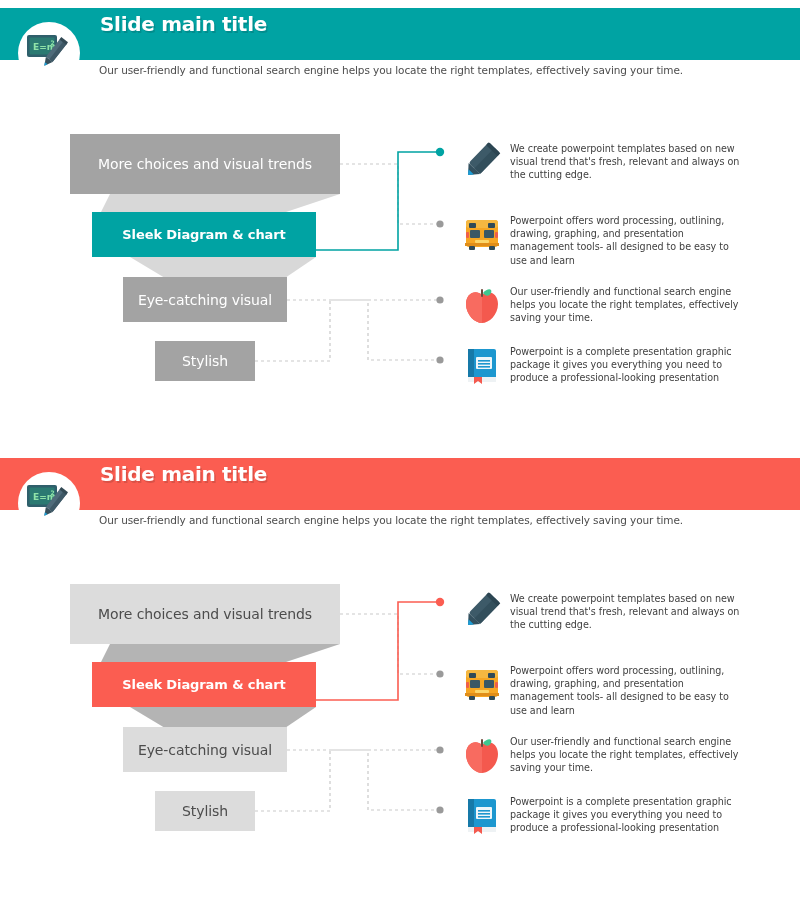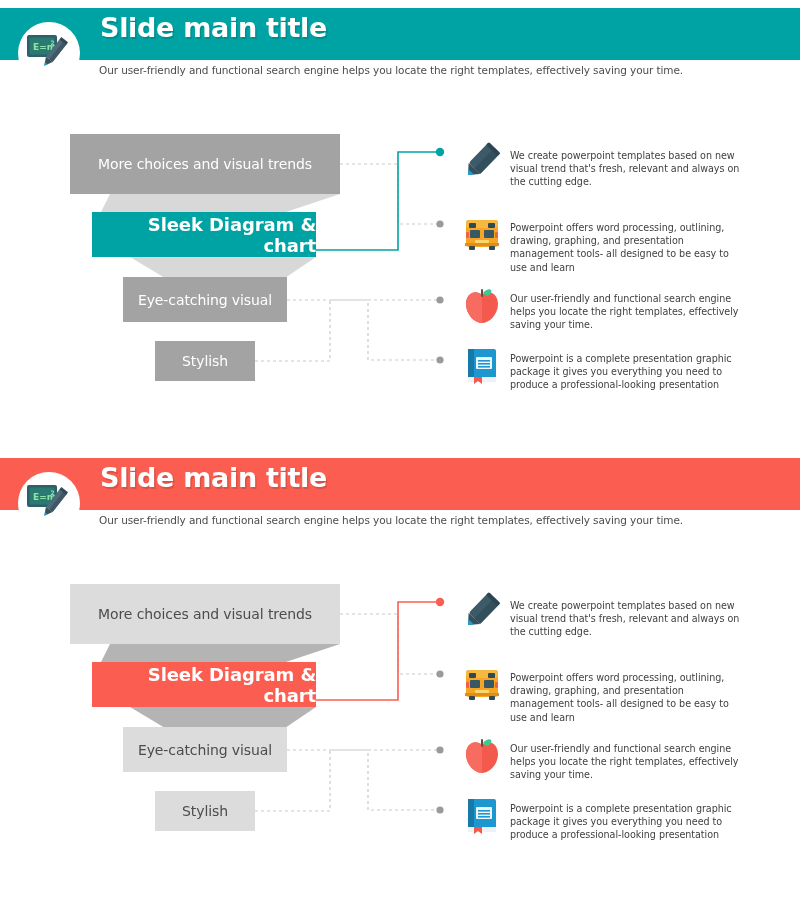--- a/index.html
+++ b/index.html
@@ -27,47 +27,47 @@
     width:62px; height:62px; border-radius:50%;
     background:#ffffff; z-index:4;
   }
   .logo-wrap {
     position:absolute; left:26px; top:32px;
     width:46px; height:42px; z-index:5;
   }
 
   .slide-title {
     position:absolute; left:100px; top:12px;
-    font-size:27px; font-weight:bold; color:#ffffff;
+    font-size:20px; font-weight:bold; color:#ffffff;
     letter-spacing:-0.3px;
     text-shadow:1.5px 1.5px 0 rgba(0,0,0,0.13);
     z-index:6; white-space:nowrap;
   }
   .slide-sub {
     position:absolute; left:99px; top:64px;
     font-size:10.5px; color:#4c4c4c; letter-spacing:-0.1px;
     white-space:nowrap;
   }
 
   
   .funnel { position:absolute; left:0; top:0; width:460px; height:300px; }
   .fbar {
     position:absolute; display:flex; align-items:center; justify-content:center;
     font-size:14px; letter-spacing:-0.1px;
   }
-  .fbar.hl { font-weight:bold; color:#ffffff; font-size:18px;text-align:right; }
+  .fbar.hl { font-weight:bold; color:#ffffff; font-size:13px; }
 
   
   .item { position:absolute; width:290px; }
   .item-icon {
     position:absolute; left:0; top:0; width:44px; height:44px;
   }
   .item-text {
     position:absolute; left:50px; top:2px; width:238px;
-    font-size:9.6px; line-height:13.2px; color:#3f3f3f; letter-spacing:-0.05px;margin-top:7px;
+    font-size:9.6px; line-height:13.2px; color:#3f3f3f; letter-spacing:-0.05px;
   }
 
   .conn { position:absolute; left:0; top:0; width:800px; height:450px; pointer-events:none; }
 </style>
 </head>
 <body>
 
 <div class="page">
 
   <div class="slide s1">

